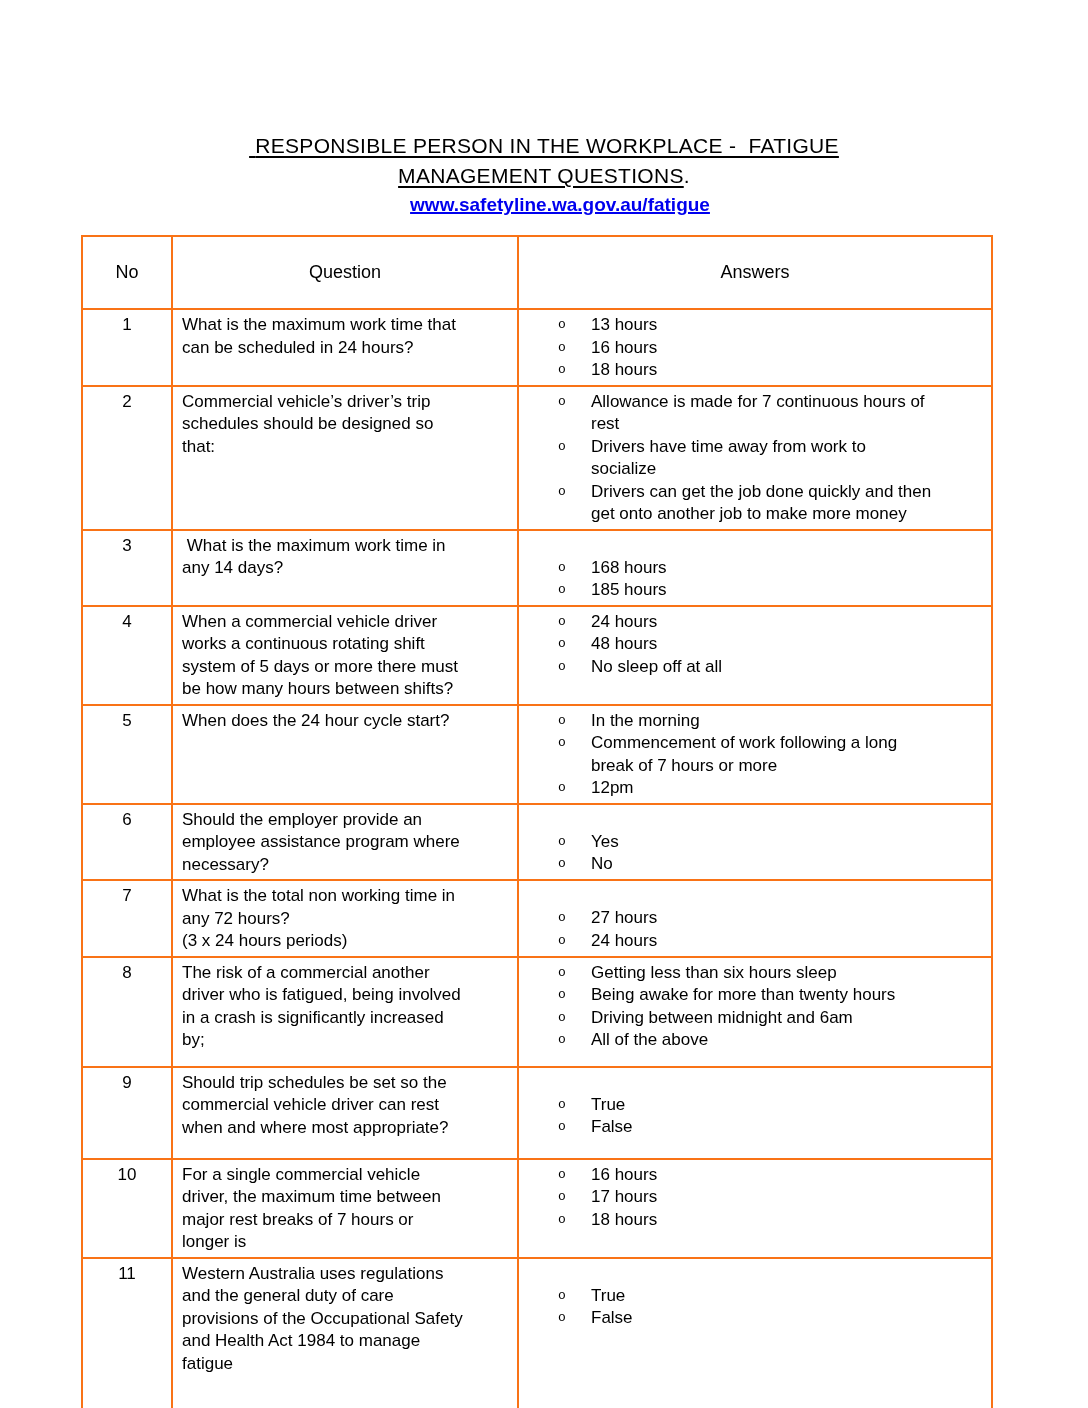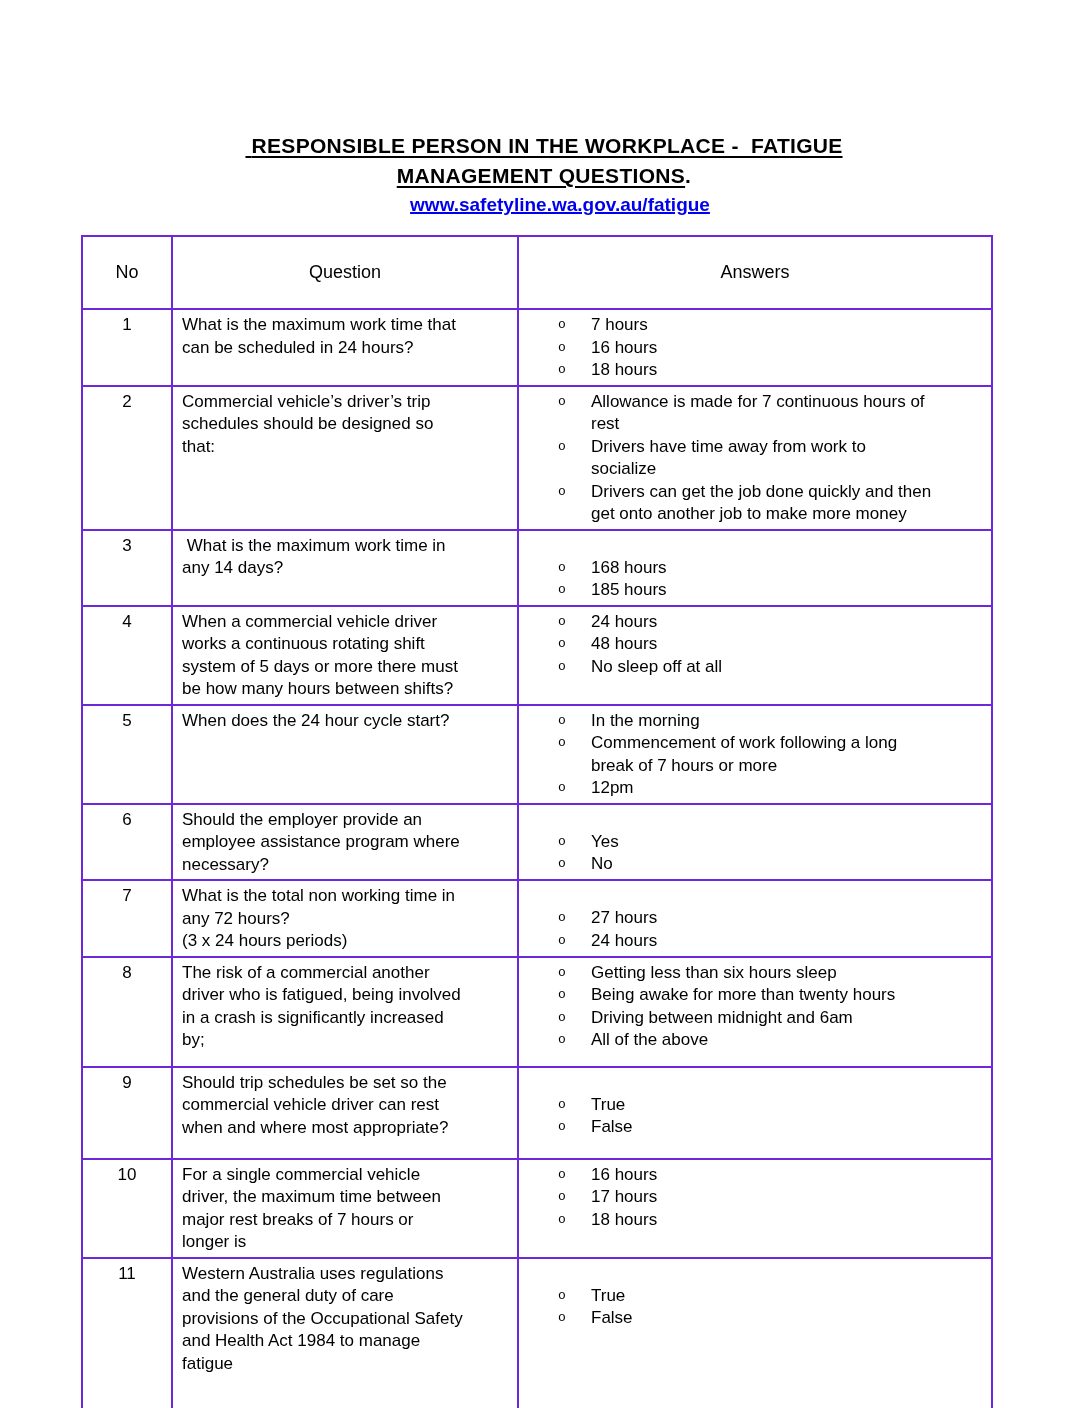--- a/index.html
+++ b/index.html
@@ -16,21 +16,21 @@
     background: #ffffff;
     overflow: hidden;
   }
   .doc {
     padding-top: 131px;
   }
   h1.title {
     margin: 0;
     text-align: center;
     font-size: 21px;
-    font-weight: 700;
+    font-weight: 400;
     line-height: 30px;
     letter-spacing: 0.3px;
   }
   h1.title .u {
     text-decoration: underline;
     text-decoration-thickness: 2px;
     text-underline-offset: 3px;
     white-space: pre-wrap;
   }
   .linkrow {
@@ -48,21 +48,21 @@
   table.qtable {
     border-collapse: collapse;
     table-layout: fixed;
     margin: 17px 0 0 81px;
     width: 910px;
   }
   .qtable col.col-no { width: 90px; }
   .qtable col.col-q  { width: 346px; }
   .qtable col.col-a  { width: 474px; }
   .qtable th, .qtable td {
-    border: 2px solid #6d28d9;
+    border: 2px solid #f97316;
     vertical-align: top;
     font-size: 17px;
     font-weight: 400;
     line-height: 22.5px;
     padding: 3px 6px;
   }
   .qtable thead tr { height: 73px; }
   .qtable thead th {
     text-align: center;
     vertical-align: middle;
@@ -143,21 +143,21 @@
       <tbody id="qtbody">
           <tr>
             <td class="c-no"><span>1</span></td>
             <td class="c-q">
               <span class="qt">What is the maximum work time that
 can be scheduled in 24 hours?</span>
             </td>
             <td class="c-a">
               <div class="ans">
                 <span class="bul">o</span>
-                <span class="at">7 hours</span>
+                <span class="at">13 hours</span>
               </div>
               <div class="ans">
                 <span class="bul">o</span>
                 <span class="at">16 hours</span>
               </div>
               <div class="ans">
                 <span class="bul">o</span>
                 <span class="at">18 hours</span>
               </div>
             </td>

